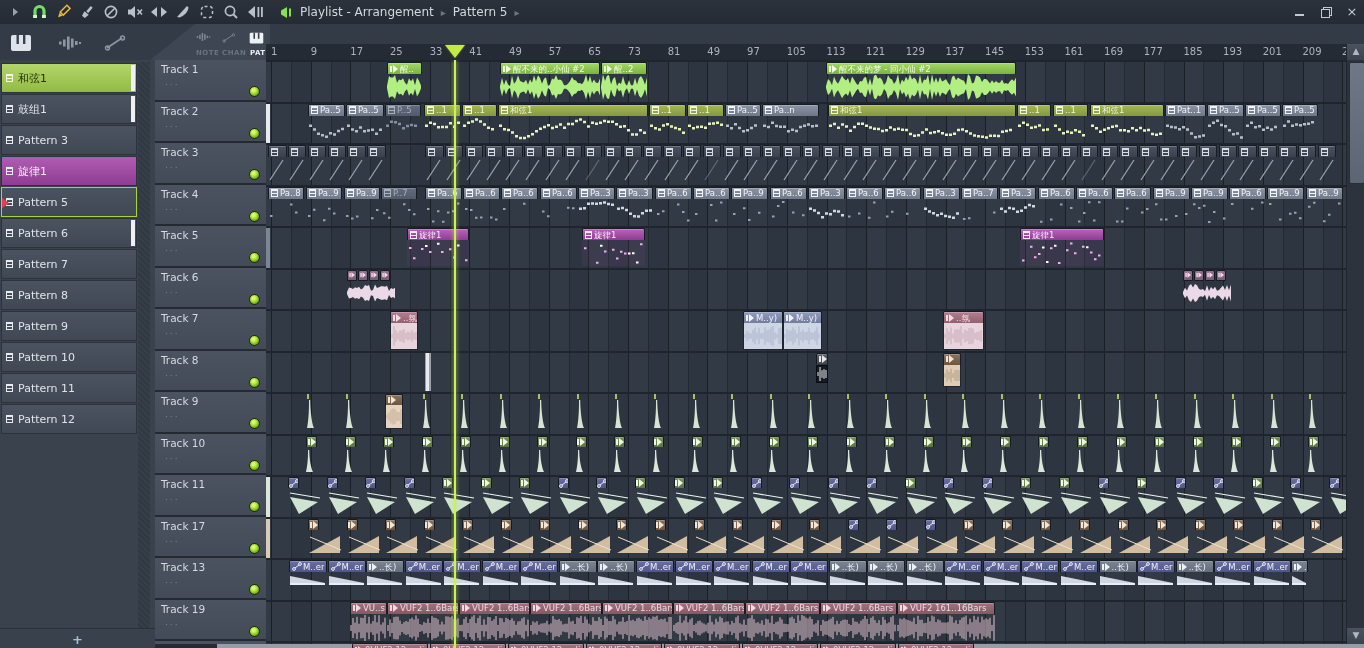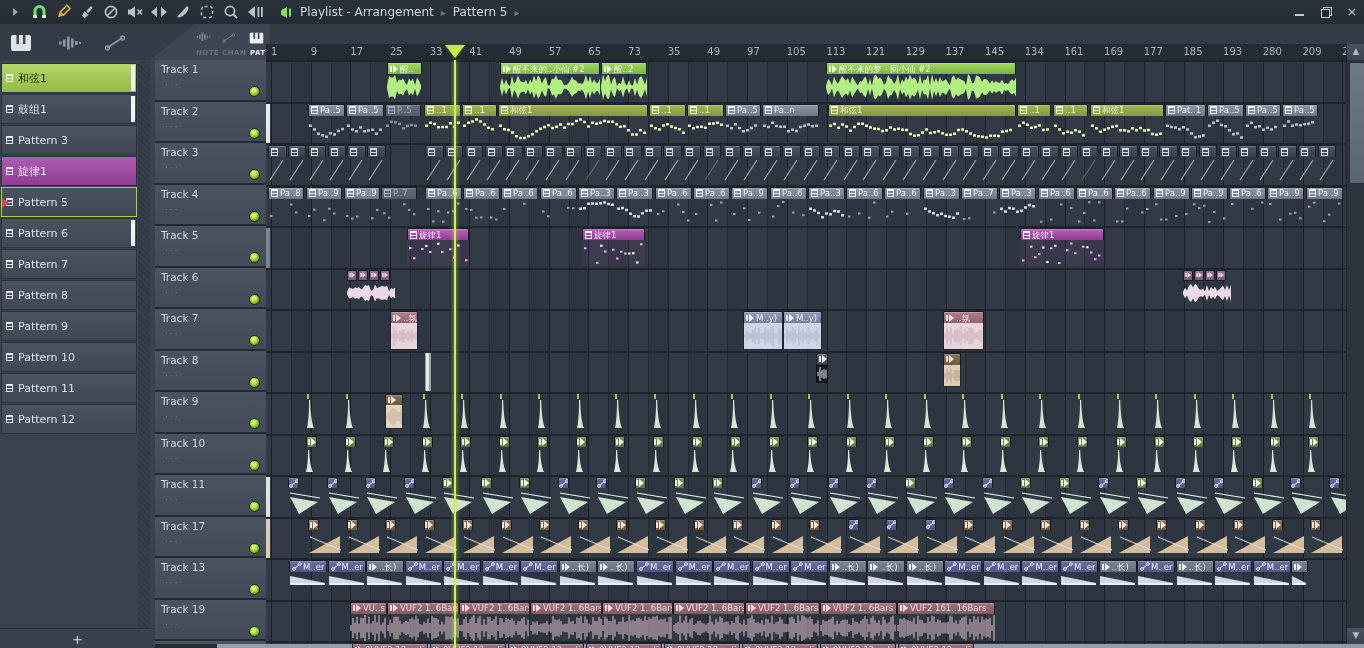--- a/index.html
+++ b/index.html
@@ -295,36 +295,36 @@
       <span class="tnum" style="left:5px">1</span>
       <span class="tnum" style="left:44.67px">9</span>
       <span class="tnum" style="left:84.34px">17</span>
       <span class="tnum" style="left:124.01px">25</span>
       <span class="tnum" style="left:163.68px">33</span>
       <span class="tnum" style="left:203.35000000000002px">41</span>
       <span class="tnum" style="left:243.02px">49</span>
       <span class="tnum" style="left:282.69px">57</span>
       <span class="tnum" style="left:322.36px">65</span>
       <span class="tnum" style="left:362.03000000000003px">73</span>
-      <span class="tnum" style="left:401.70000000000005px">35</span>
+      <span class="tnum" style="left:401.70000000000005px">81</span>
       <span class="tnum" style="left:441.37px">49</span>
       <span class="tnum" style="left:481.04px">97</span>
       <span class="tnum" style="left:520.71px">105</span>
       <span class="tnum" style="left:560.38px">113</span>
       <span class="tnum" style="left:600.0500000000001px">121</span>
       <span class="tnum" style="left:639.72px">129</span>
       <span class="tnum" style="left:679.39px">137</span>
       <span class="tnum" style="left:719.0600000000001px">145</span>
-      <span class="tnum" style="left:758.73px">134</span>
+      <span class="tnum" style="left:758.73px">153</span>
       <span class="tnum" style="left:798.4000000000001px">161</span>
       <span class="tnum" style="left:838.07px">169</span>
       <span class="tnum" style="left:877.74px">177</span>
       <span class="tnum" style="left:917.4100000000001px">185</span>
       <span class="tnum" style="left:957.08px">193</span>
-      <span class="tnum" style="left:996.75px">280</span>
+      <span class="tnum" style="left:996.75px">201</span>
       <span class="tnum" style="left:1036.42px">209</span>
       <span class="tnum" style="left:1076.0900000000001px">217</span>
       <div class="ptri" style="left:179px"></div>
     </div>
 
   <div class="panel">
     <div class="pscroll"></div>
     <div id="pitems">
         <div class="pitem p-green" style="top:3px">
           <span class="ip"></span>

